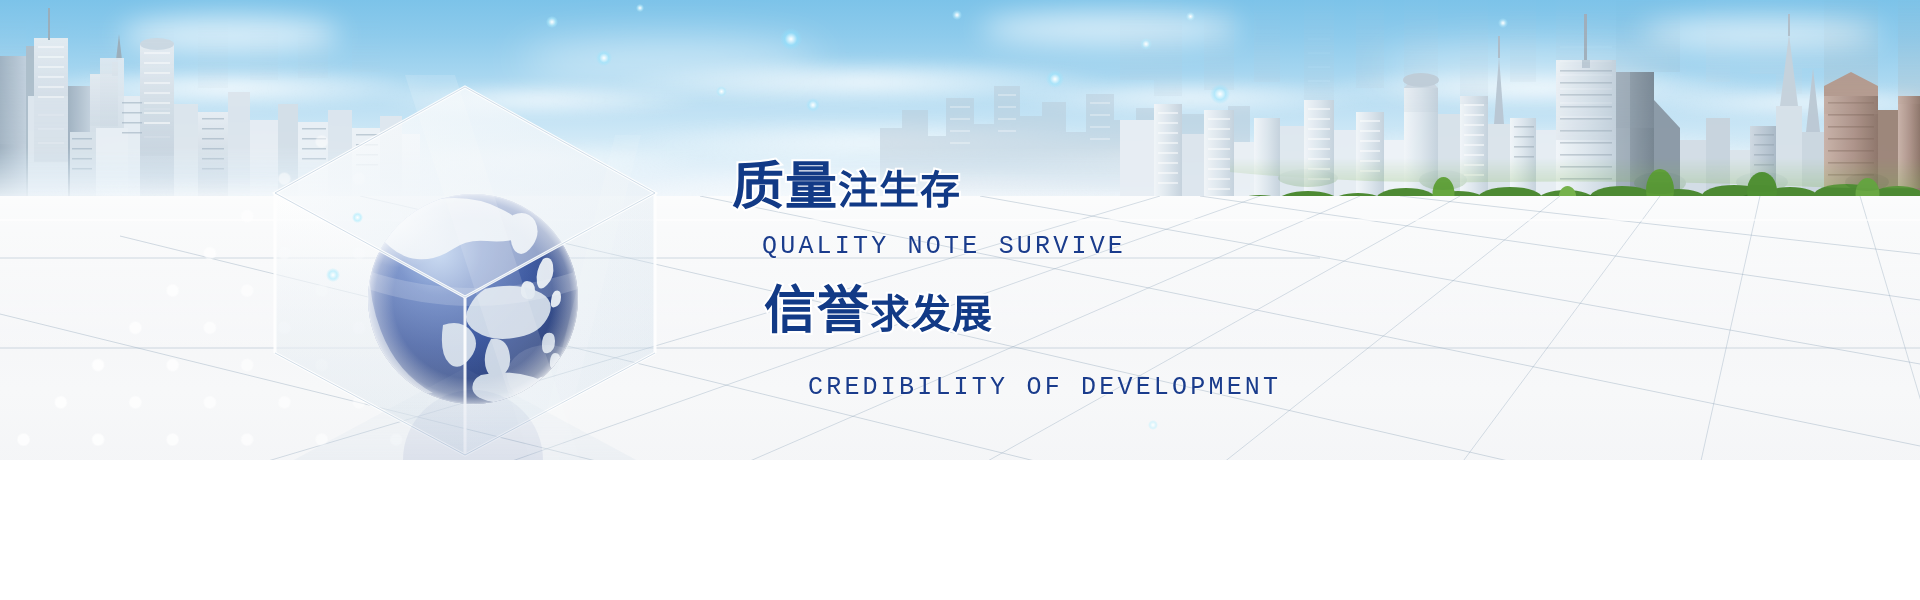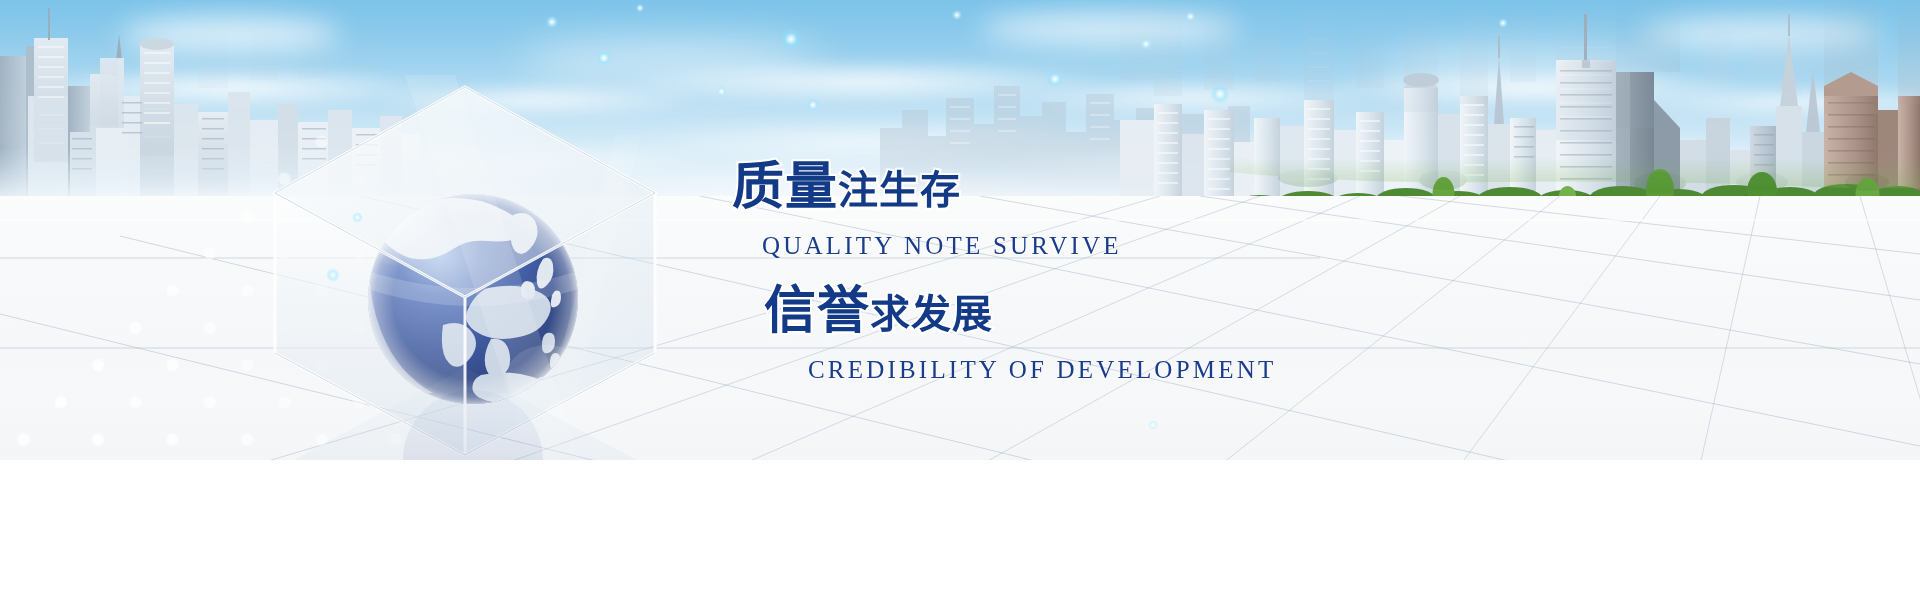--- a/index.html
+++ b/index.html
@@ -89,29 +89,29 @@
     paint-order:stroke fill;
     text-shadow:0 2px 3px rgba(255,255,255,.9);
   }
   .hl-1{ position:absolute; left:4px; top:0; }
   .hl-2{ position:absolute; left:36px; top:124px; }
 
   .hl-big{ font-size:52px; }
   .hl-small{ font-size:40px; }
 
   .subline{
-    font-family:Liberation Serif, serif;
+    font-family:Liberation Mono, monospace;
     color:#1a3c8c;
     font-size:25px;
     letter-spacing:3.2px;
     white-space:nowrap;
     text-shadow:0 1px 2px rgba(255,255,255,.95);
   }
   .sub-1{ position:absolute; left:34px; top:72px; }
-  .sub-2{ position:absolute; left:80px; top:196px; }
+  .sub-2{ position:absolute; left:80px; top:213px; }
 </style>
 </head>
 <body>
 
 <div class="banner">
 
   <div class="clouds">
     <div class="cloudband" style="top:28px;"></div>
     <div class="cloudband" style="top:88px; opacity:.75;"></div>
     <div class="cloudband" style="top:140px; opacity:.6;"></div>

